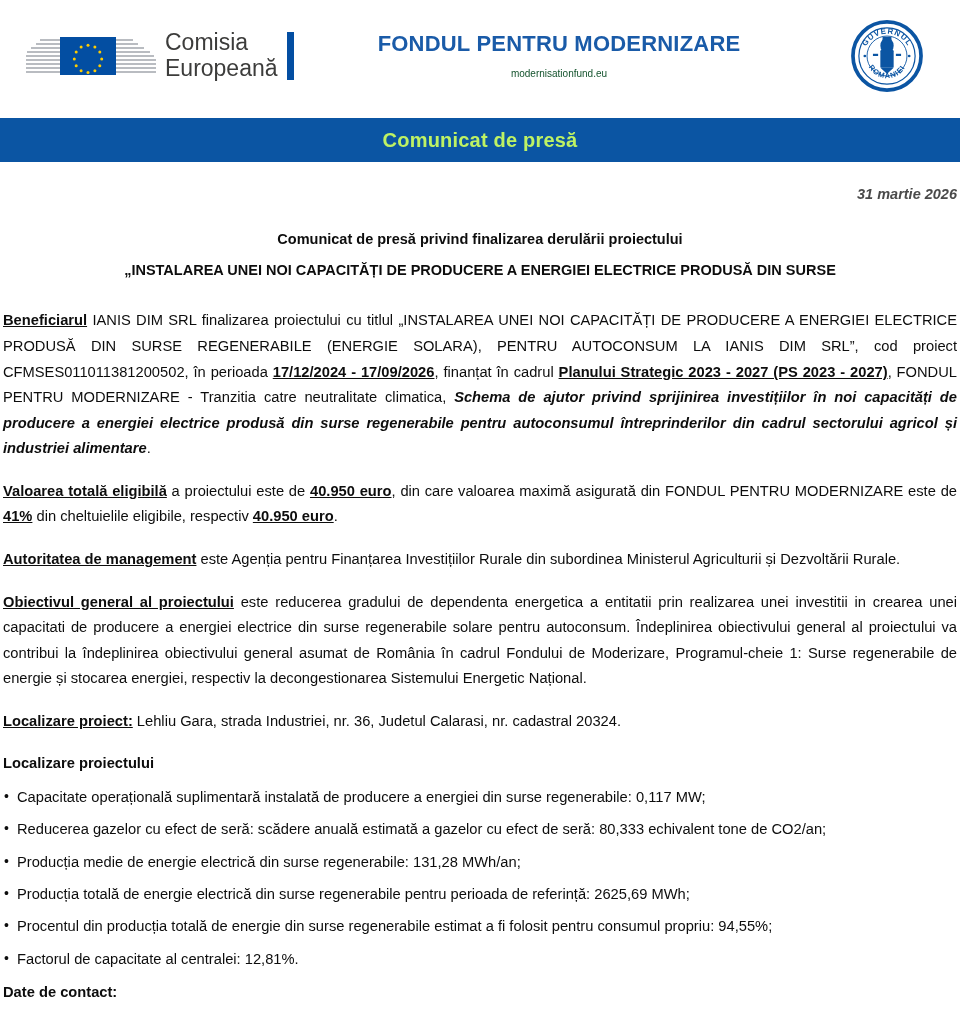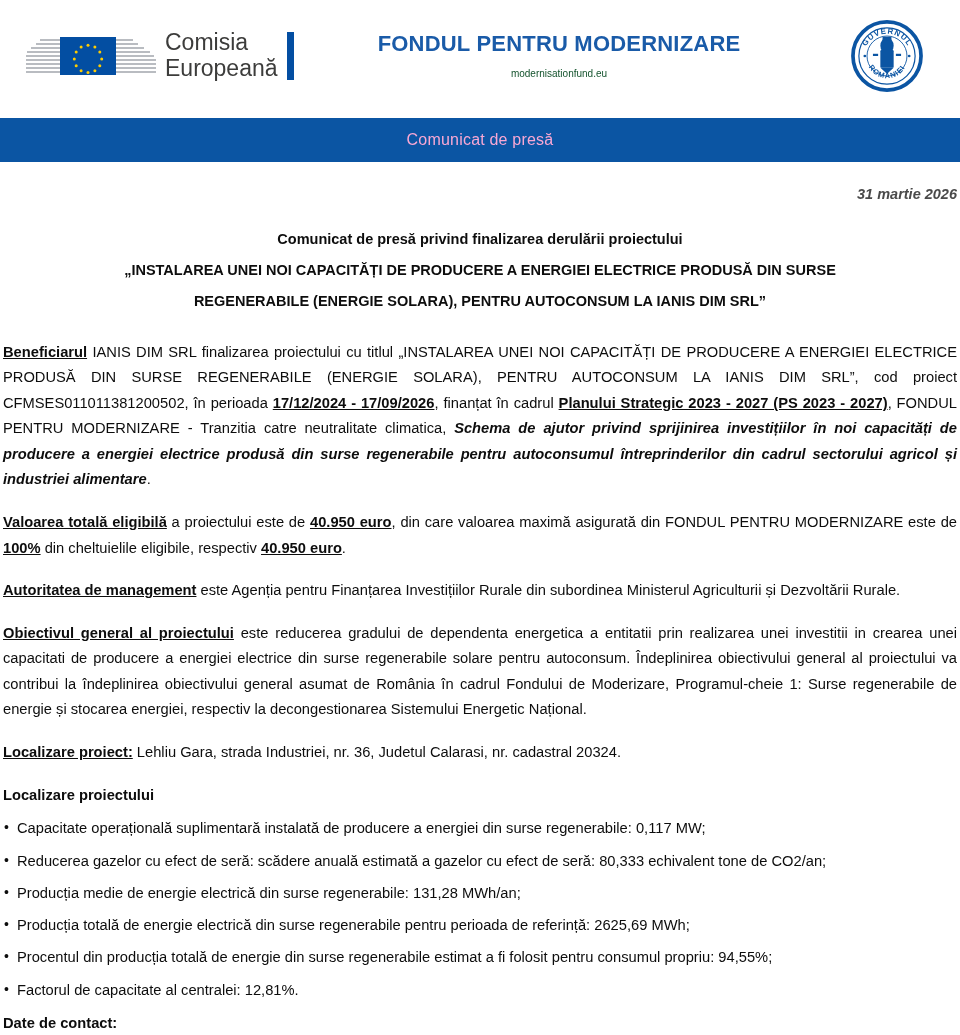--- a/index.html
+++ b/index.html
@@ -119,23 +119,23 @@
   
   .banner {
     background: #0b55a3;
     height: 44px;
     display: flex;
     align-items: center;
     justify-content: center;
     margin: 6px 0 0 0;
   }
   .banner-text {
-    color: #f9a8d4;
-    font-size: 16px;
-    font-weight: normal;
+    color: #bef264;
+    font-size: 20px;
+    font-weight: bold;
     letter-spacing: 0.2px;
   }
 
   .date-line {
     text-align: right;
     font-size: 14.5px;
     font-weight: bold;
     font-style: italic;
     color: #4a4a4a;
     padding: 24px 3px 0 0;
@@ -289,28 +289,27 @@
 
   <div class="banner">
     <span class="banner-text">Comunicat de presă</span>
   </div>
 
   <div class="date-line">31 martie 2026</div>
 
   <div class="doc-title">
     <div class="t-line">Comunicat de presă privind finalizarea derulării proiectului</div>
     <div class="t-line">„INSTALAREA UNEI NOI CAPACITĂȚI DE PRODUCERE A ENERGIEI ELECTRICE PRODUSĂ DIN SURSE</div>
-    <div class="t-line">REGENERABILE (ENERGIE SOLARA), PENTRU AUTOCONSUM LA IANIS DIM SRL”</div>
   </div>
 
   <div class="body-wrap">
 
     <p class="para"><span class="b">Beneficiarul</span><span> IANIS DIM SRL finalizarea proiectului cu titlul „INSTALAREA UNEI NOI CAPACITĂȚI DE PRODUCERE A ENERGIEI ELECTRICE PRODUSĂ DIN SURSE REGENERABILE (ENERGIE SOLARA), PENTRU AUTOCONSUM LA IANIS DIM SRL”, cod proiect CFMSES011011381200502, în perioada </span><span class="b">17/12/2024 - 17/09/2026</span><span>, finanțat în cadrul </span><span class="b">Planului Strategic 2023 - 2027 (PS 2023 - 2027)</span><span>, FONDUL PENTRU MODERNIZARE - Tranzitia catre neutralitate climatica, </span><span class="bi">Schema de ajutor privind sprijinirea investițiilor în noi capacități de producere a energiei electrice produsă din surse regenerabile pentru autoconsumul întreprinderilor din cadrul sectorului agricol și industriei alimentare</span><span>.</span></p>
 
-    <p class="para"><span class="b">Valoarea totală eligibilă</span><span> a proiectului este de </span><span class="b">40.950 euro</span><span>, din care valoarea maximă asigurată din FONDUL PENTRU MODERNIZARE este de </span><span class="b">100%</span><span> din cheltuielile eligibile, respectiv </span><span class="b">40.950 euro</span><span>.</span></p>
+    <p class="para"><span class="b">Valoarea totală eligibilă</span><span> a proiectului este de </span><span class="b">40.950 euro</span><span>, din care valoarea maximă asigurată din FONDUL PENTRU MODERNIZARE este de </span><span class="b">41%</span><span> din cheltuielile eligibile, respectiv </span><span class="b">40.950 euro</span><span>.</span></p>
 
     <p class="para"><span class="b">Autoritatea de management</span><span> este Agenția pentru Finanțarea Investițiilor Rurale din subordinea Ministerul Agriculturii și Dezvoltării Rurale.</span></p>
 
     <p class="para"><span class="b">Obiectivul general al proiectului</span><span> este reducerea gradului de dependenta energetica a entitatii prin realizarea unei investitii in crearea unei capacitati de producere a energiei electrice din surse regenerabile solare pentru autoconsum. Îndeplinirea obiectivului general al proiectului va contribui la îndeplinirea obiectivului general asumat de România în cadrul Fondului de Moderizare, Programul-cheie 1: Surse regenerabile de energie și stocarea energiei, respectiv la decongestionarea Sistemului Energetic Național.</span></p>
 
     <p class="para"><span class="b">Localizare proiect:</span><span> Lehliu Gara, strada Industriei, nr. 36, Judetul Calarasi, nr. cadastral 20324.</span></p>
 
     <div class="sec-head">Localizare proiectului</div>
 
     <ul class="indicators">

